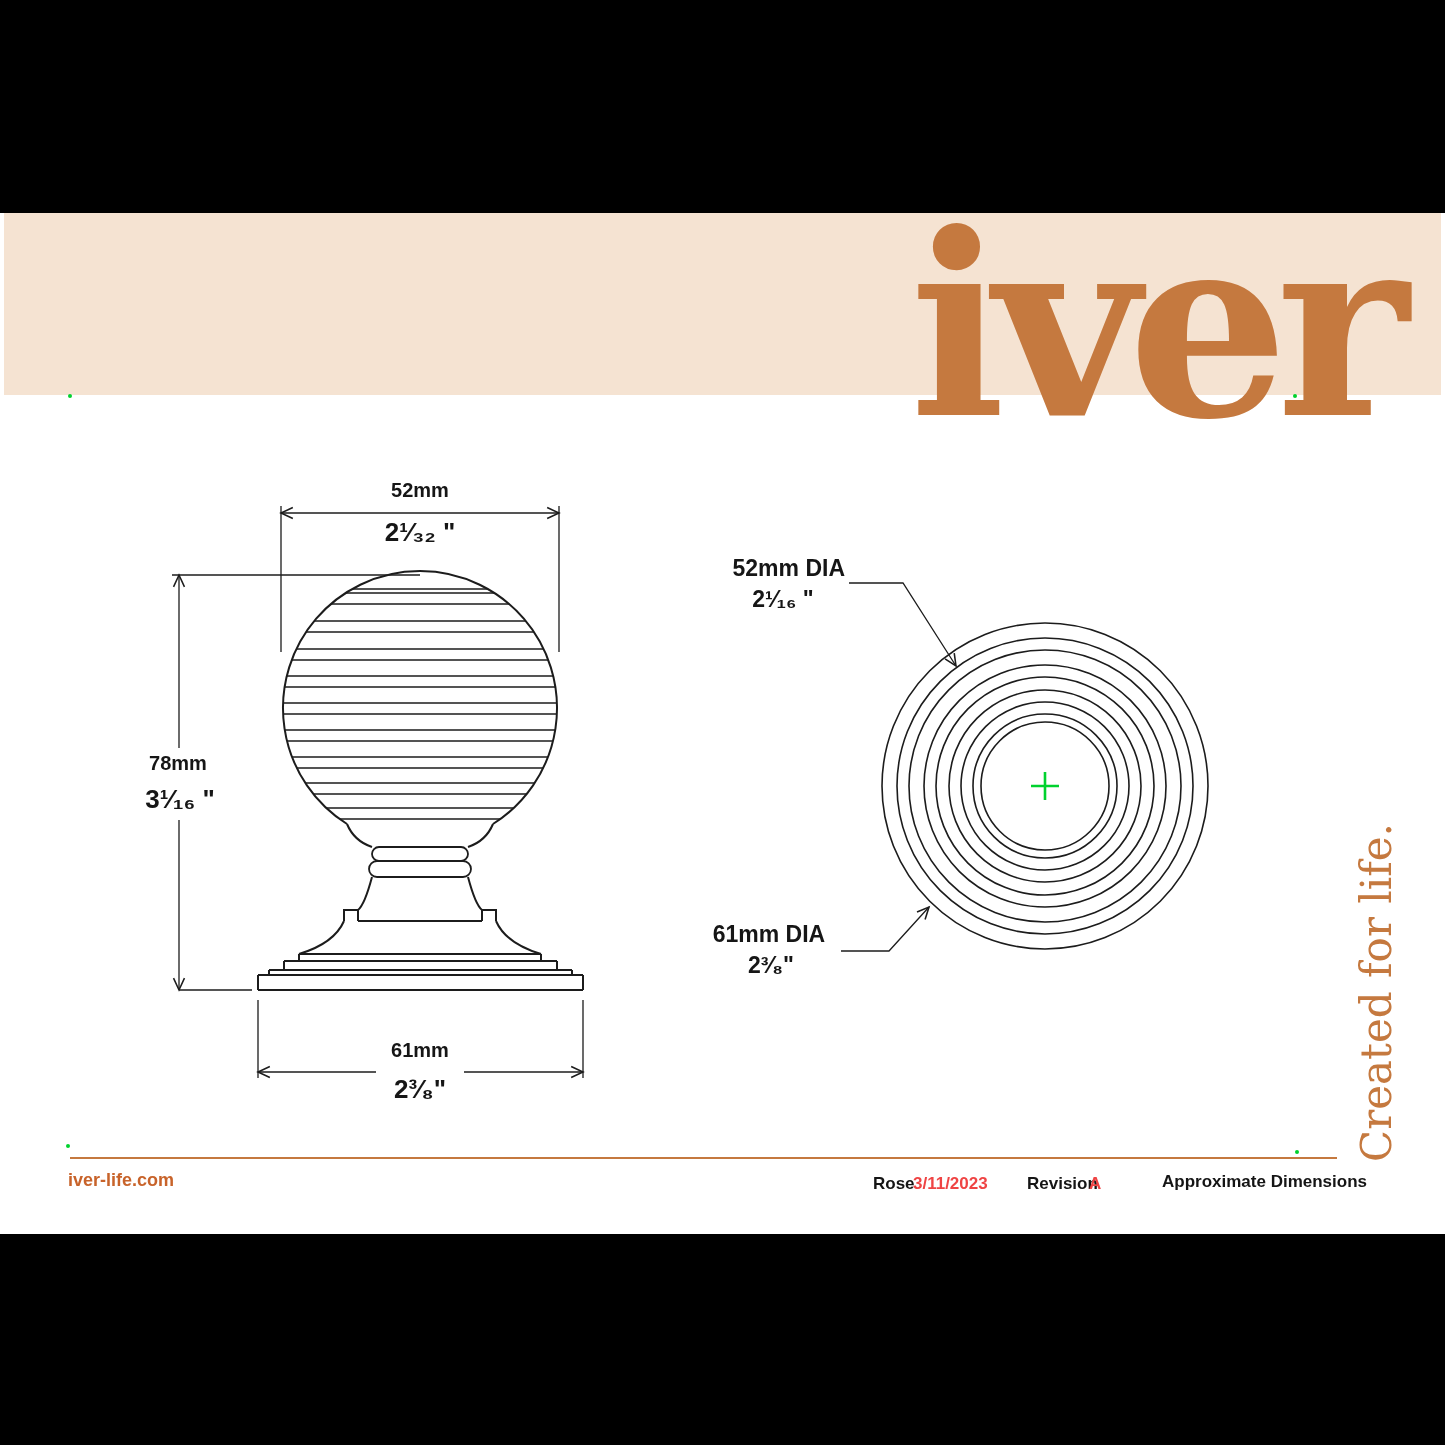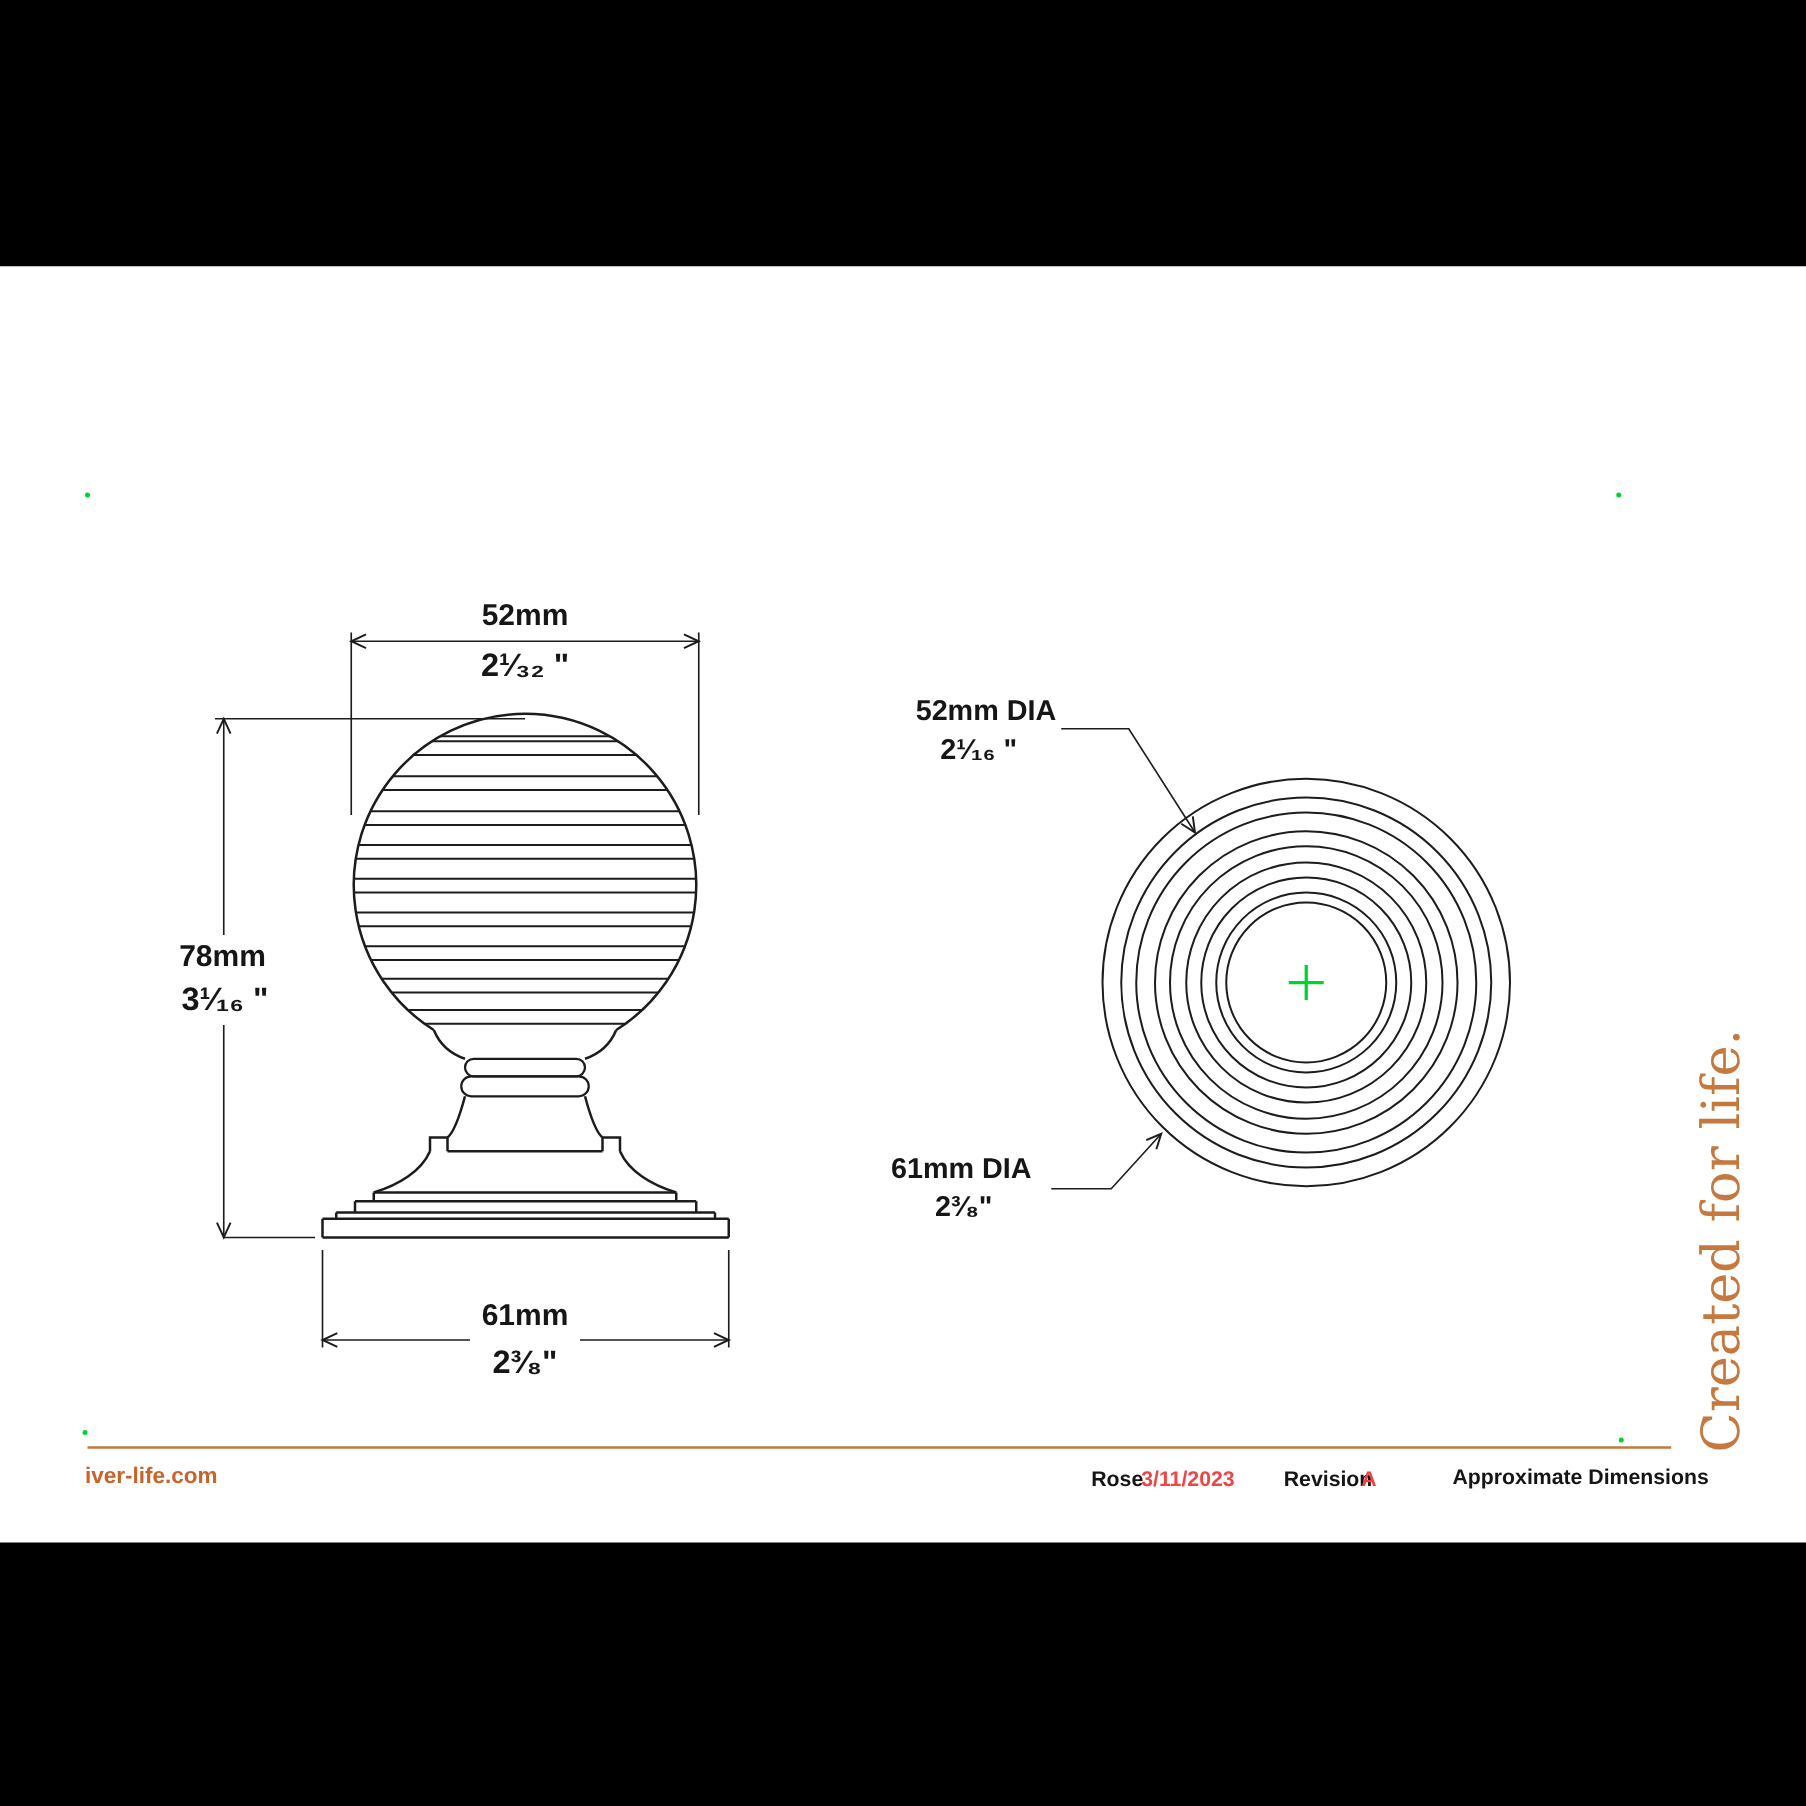--- a/index.html
+++ b/index.html
@@ -11,21 +11,21 @@
   #band{position:absolute;left:4px;right:4px;top:213px;height:182px;background:#F5E3D2;}
   #product-title{position:absolute;left:63px;top:276px;font-size:29px;font-weight:bold;
       color:#C8632A;letter-spacing:-0.2px;white-space:nowrap;}
   #brand-logo{position:absolute;right:44px;bottom:-57px;font-family:"DejaVu Serif","Liberation Serif",serif;
       font-weight:bold;font-size:252px;line-height:1;letter-spacing:-12px;color:#C5793F;white-space:nowrap;}
   #side-tagline{position:absolute;left:1352px;top:852px;width:52px;height:310px;
       font-family:"DejaVu Serif","Liberation Serif",serif;font-size:42px;color:#C5793F;
       writing-mode:vertical-rl;transform:rotate(180deg);white-space:nowrap;}
   svg{position:absolute;left:0;top:0;}
   .dim-label{position:absolute;font-weight:bold;color:#161616;text-align:center;line-height:1.05;white-space:nowrap;}
-  .big{font-size:24px;}
+  .big{font-size:20px;}
   .frac{font-size:26px;}
   .dia{font-size:23px;}
   
   #footer-rule{position:absolute;left:70px;top:1157px;width:1267px;height:2px;background:#C5793F;}
   #website{position:absolute;left:68px;top:1170px;font-size:18px;font-weight:bold;color:#C8632A;text-decoration:none;}
   .ft{position:absolute;top:1174px;font-size:17px;font-weight:bold;color:#151515;white-space:nowrap;}
   .ft.orange{color:#ef4444;}
   #ft-date-label{left:873px;}
   #ft-date-value{left:913px;}
   #ft-rev-label{left:1027px;}
@@ -33,20 +33,23 @@
   #ft-note{left:1162px;top:1172px;}
 </style>
 </head>
 <body>
 
 <div id="page">
 
   <div id="top-bar" class="bar"></div>
   <div id="bottom-bar" class="bar"></div>
 
+  <div id="band">
+    <div id="brand-logo">iver</div>
+  </div>
 
   <div id="side-tagline">Created for life.</div>
 
   <svg width="1445" height="1445" viewBox="0 0 1445 1445">
     <defs>
       <marker id="arr" viewBox="0 0 20 20" refX="17" refY="10" markerWidth="14" markerHeight="14" orient="auto-start-reverse">
         <path d="M4,4 L17,10 L4,16" fill="none" stroke="#1c1c1c" stroke-width="1.7"></path>
       </marker>
     </defs>
 

